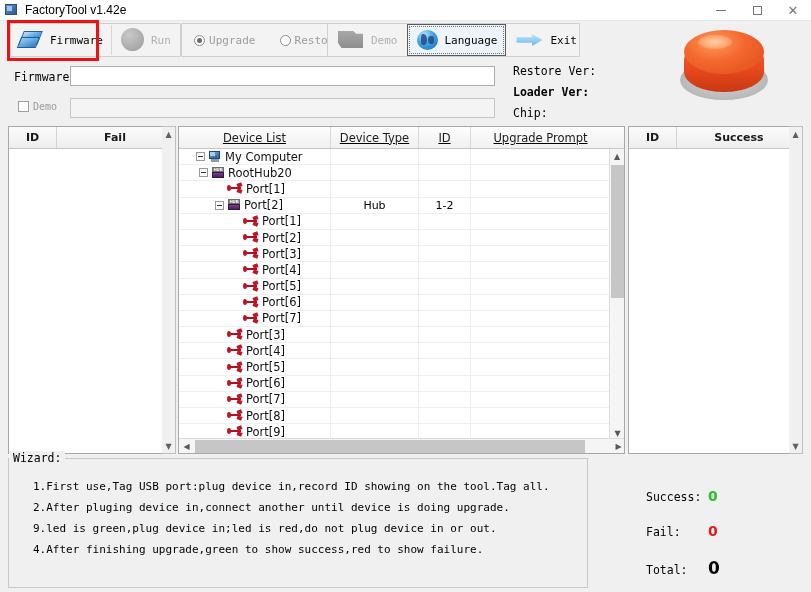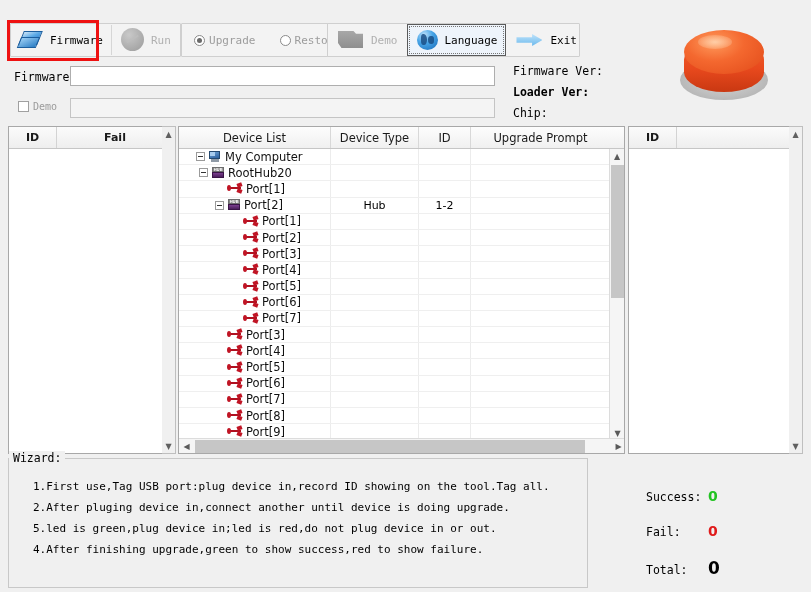--- a/index.html
+++ b/index.html
@@ -140,21 +140,21 @@
   .vsb { position:absolute; top:126px; width:14px; height:328px; background:#f0f0f0;
          border:1px solid #bfbfbf; border-left:none; }
   .vsb .arw { width:100%; height:14px; display:flex; align-items:center; justify-content:center;
               font-size:8px; color:#606060; font-family:"DejaVu Sans",sans-serif; }
   .vsb .arw.bot { position:absolute; bottom:0; left:0; }
   #vsb-fail { left:162px; }
   #vsb-success { left:789px; }
 
   
   .tree { position:absolute; left:178px; top:126px; width:447px; height:328px;
-          background:#fff; border:1px solid #a8a8a8; overflow:hidden; }
+          background:#fff; border:1px solid #a8a8a8; overflow:hidden;text-decoration:underline; }
   .tree-hdr { display:flex; height:22px; background:linear-gradient(180deg,#fdfdfd,#f0f0f0);
               border-bottom:1px solid #c6c6c6; }
   .tree-hdr .th { display:flex; align-items:center; justify-content:center;
               font-family:"DejaVu Sans",sans-serif; font-size:11.5px; color:#1a1a1a;
               border-right:1px solid #d8d8d8; height:100%; }
   .th.t1{width:152px;} .th.t2{width:88px;} .th.t3{width:52px;} .th.t4{width:139px;border-right:none;}
 
   .tree-rows { position:absolute; left:0; top:22px; width:431px; height:292px; overflow:hidden; }
   .trow { display:flex; height:16.2px; border-bottom:1px solid #efefef; position:relative; }
   .tc1{width:152px; position:relative; border-right:1px solid #ececec; height:100%;
@@ -222,20 +222,38 @@
   #st-success{ left:46px; top:30px; }
   #st-fail{ left:46px; top:65px; }
   #st-total{ left:46px; top:100px; }
   #st-total .stat-val{ font-size:17px; color:#000; }
 </style>
 </head>
 <body>
 
 <div class="app">
 
+  <div class="titlebar">
+    <span class="tb-icon">
+        <span class="b1"></span>
+        <span class="b2"></span>
+      </span>
+    <span class="tb-title">FactoryTool v1.42e</span>
+    <div class="tb-btns">
+      <div class="tb-btn">
+          <i class="glyph-min"></i>
+        </div>
+      <div class="tb-btn">
+          <i class="glyph-max"></i>
+        </div>
+      <div class="tb-btn close">
+          <i class="glyph-close">✕</i>
+        </div>
+    </div>
+  </div>
 
   <div class="toolbar">
 
     <div class="tbar-group" id="grp-fw">
       <div class="tbar-btn" id="btn-firmware">
         <span class="icon-fw">
             <span class="d1"></span>
             <span class="d2"></span>
           </span>
         <span class="btn-label">Firmware</span>
@@ -291,21 +309,21 @@
   <div class="fwrow">
     <span class="lbl-fw">Firmware</span>
     <input class="inp-fw" type="text" value="" style="">
     <label class="chk-wrap">
       <span class="chkbox"></span>
       <span class="chk-lbl">Demo</span>
     </label>
     <input class="inp-demo" type="text" value="" style="">
 
     <div class="ver-line" id="ver-fw">
-      <span>Firmware Ver:</span>
+      <span>Restore Ver:</span>
       <span></span>
     </div>
     <div class="ver-line" id="ver-ld">
       <span>Loader Ver:</span>
       <span></span>
     </div>
     <div class="ver-line" id="ver-chip">
       <span>Chip:</span>
       <span></span>
     </div>
@@ -649,34 +667,35 @@
     <div class="tree-hsb">
       <div class="arw l">◀</div>
       <div class="thumb"></div>
       <div class="arw r">▶</div>
     </div>
   </div>
 
   <div class="grid" id="grid-success">
     <div class="grid-hdr">
       <div class="cell c1">ID</div>
+      <div class="cell c2">Success</div>
     </div>
     <div class="grid-body"></div>
   </div>
   <div class="vsb" id="vsb-success">
     <div class="arw">▲</div>
     <div class="arw bot">▼</div>
   </div>
 
   <div class="wizard">
     <div class="wiz-title">Wizard:</div>
     <div class="wiz-list" id="wiz-list">
         <div class="wiz-line">1.First use,Tag USB port:plug device in,record ID showing on the tool.Tag all.</div>
         <div class="wiz-line">2.After pluging device in,connect another until device is doing upgrade.</div>
-        <div class="wiz-line">5.led is green,plug device in;led is red,do not plug device in or out.</div>
+        <div class="wiz-line">9.led is green,plug device in;led is red,do not plug device in or out.</div>
         <div class="wiz-line">4.After finishing upgrade,green to show success,red to show failure.</div>
       </div>
   </div>
 
   <div class="stats">
     <div class="stat-row" id="st-success">
       <span class="stat-lbl">Success:</span>
       <span class="stat-val" id="v-success" style="color: rgb(34, 195, 34);">0</span>
     </div>
     <div class="stat-row" id="st-fail">

